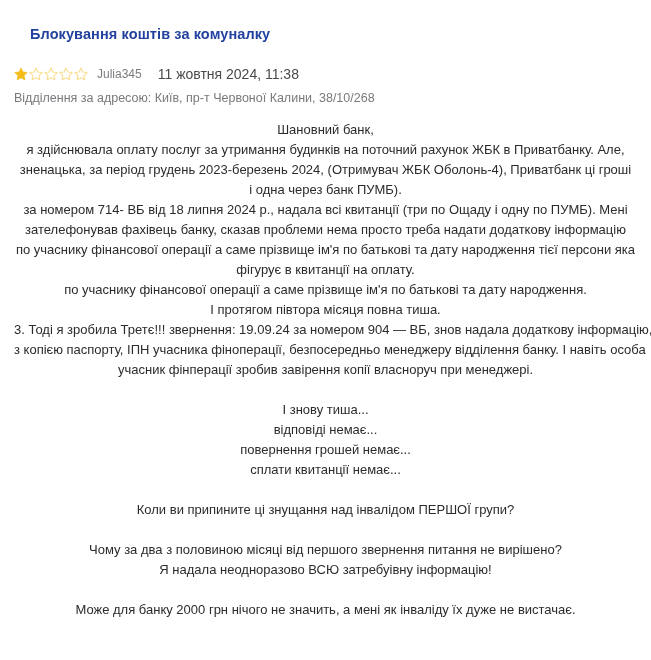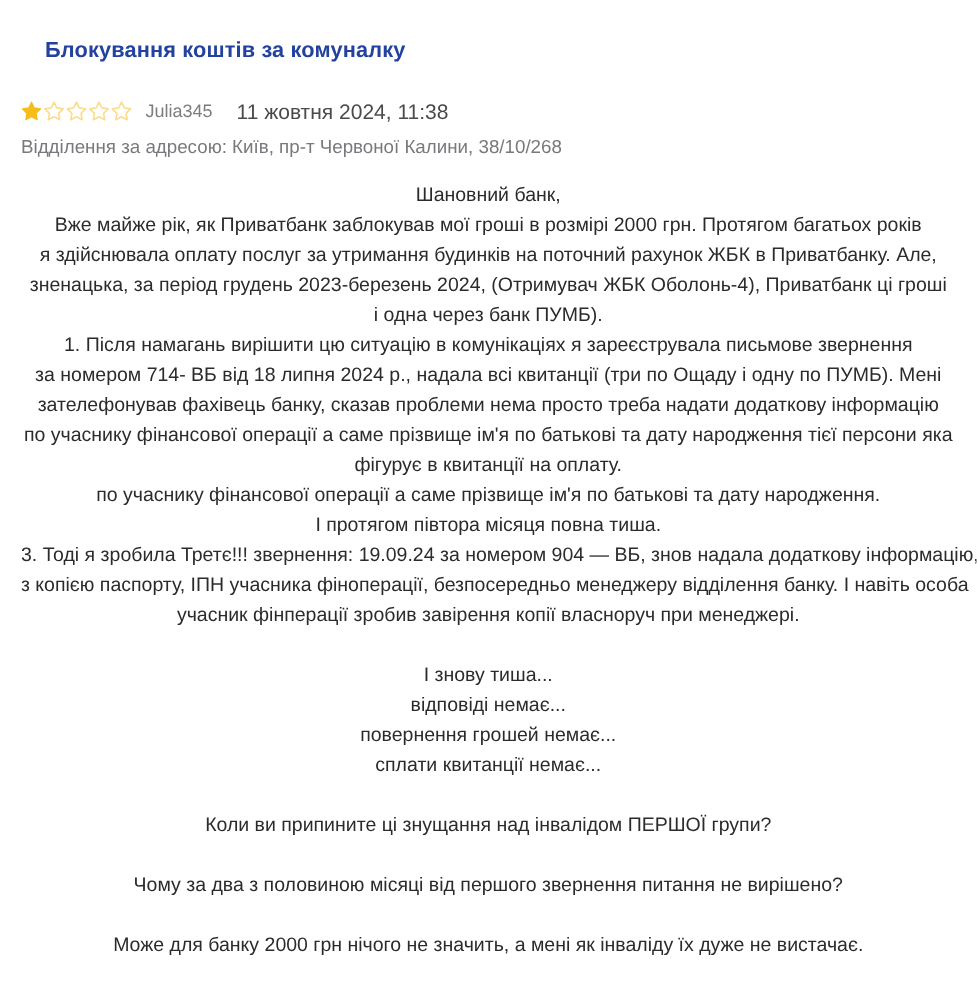--- a/index.html
+++ b/index.html
@@ -134,27 +134,25 @@
     <span class="posted-date">11 жовтня 2024, 11:38</span>
   </div>
 
   <div class="branch-line">Відділення за адресою: Київ, пр-т Червоної Калини, 38/10/268</div>
 
   <div class="review-body" id="review-body">
       <p class="para">
         <span class="line">Шановний банк,</span>
       </p>
       <p class="para">
-        <span class="line">Вже майже рік, як Приватбанк заблокував мої гроші в розмірі 2000 грн. Протягом багатьох років</span>
         <span class="line">я здійснювала оплату послуг за утримання будинків на поточний рахунок ЖБК в Приватбанку. Але,</span>
         <span class="line">зненацька, за період грудень 2023-березень 2024, (Отримувач ЖБК Оболонь-4), Приватбанк ці гроші</span>
         <span class="line">і одна через банк ПУМБ).</span>
       </p>
       <p class="para">
-        <span class="line">1. Після намагань вирішити цю ситуацію в комунікаціях я зареєструвала письмове звернення</span>
         <span class="line">за номером 714- ВБ від 18 липня 2024 р., надала всі квитанції (три по Ощаду і одну по ПУМБ). Мені</span>
         <span class="line">зателефонував фахівець банку, сказав проблеми нема просто треба надати додаткову інформацію</span>
         <span class="line">по учаснику фінансової операції а саме прізвище ім'я по батькові та дату народження тієї персони яка</span>
         <span class="line">фігурує в квитанції на оплату.</span>
       </p>
       <p class="para">
         <span class="line">по учаснику фінансової операції а саме прізвище ім'я по батькові та дату народження.</span>
         <span class="line">І протягом півтора місяця повна тиша.</span>
       </p>
       <p class="para">
@@ -169,20 +167,21 @@
         <span class="line">повернення грошей немає...</span>
         <span class="line">сплати квитанції немає...</span>
       </p>
       <div class="spacer"></div>
       <p class="para">
         <span class="line">Коли ви припините ці знущання над інвалідом ПЕРШОЇ групи?</span>
       </p>
       <div class="spacer"></div>
       <p class="para">
         <span class="line">Чому за два з половиною місяці від першого звернення питання не вирішено?</span>
+        <span class="line">Я надала неодноразово ВСЮ затребуівну інформацію!</span>
       </p>
       <div class="spacer"></div>
       <p class="para">
         <span class="line">Може для банку 2000 грн нічого не значить, а мені як інваліду їх дуже не вистачає.</span>
       </p>
     </div>
 
 </div>
 
 </body></html>

